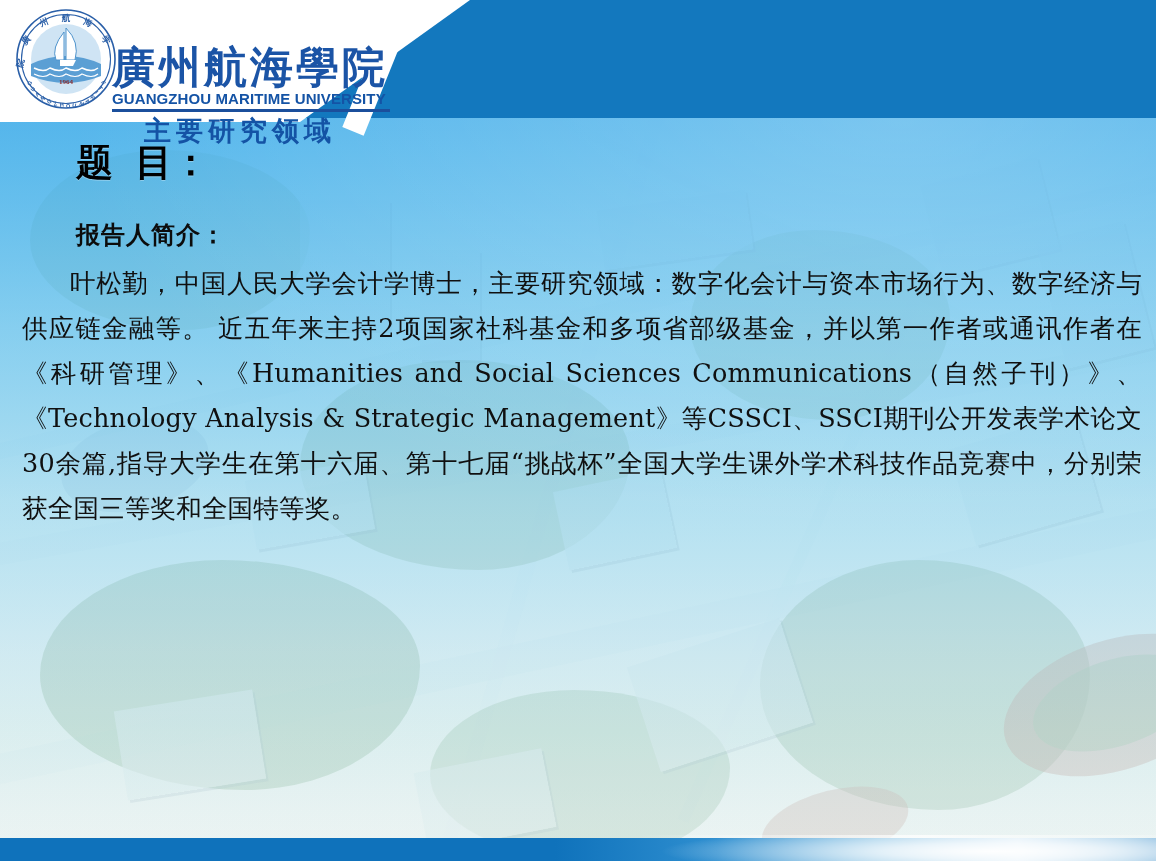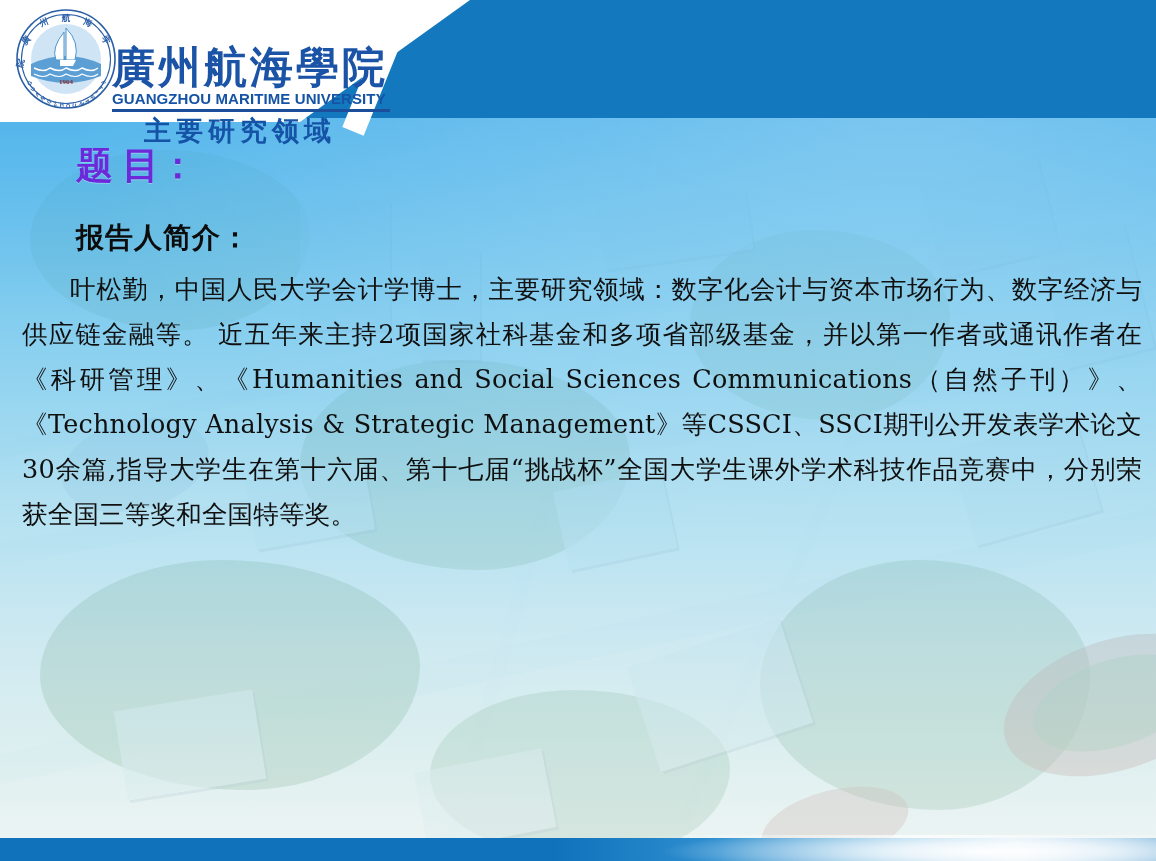--- a/index.html
+++ b/index.html
@@ -106,33 +106,33 @@
     letter-spacing:5px; white-space:nowrap;
     margin-top:1px; padding-left:34px;
   }
 
   
   .content{ position:absolute; top:122px; left:0; width:1156px; z-index:5; }
 
   .info{ padding:14px 0 0 0; }
   .info-line{
     display:flex; align-items:baseline;
-    font-family:Liberation Serif, serif;
-    font-weight:bold; color:#6d28d9;
+    font-family:Liberation Mono, monospace;
+    font-weight:bold; color:#000000;
     font-size:37px; line-height:59px;
     padding-left:76px;
     text-shadow:0 1px 0 rgba(255,255,255,.28);
     white-space:nowrap;
   }
   .info-line .lbl{ letter-spacing:0px; }
   .info-line.sm{ font-size:33px; line-height:57px; }
 
   .bio-head{
     font-family:"DejaVu Sans","Liberation Sans",sans-serif;
-    font-weight:bold; font-size:28px; color:#0c0c0c;
+    font-weight:bold; font-size:24px; color:#0c0c0c;
     padding-left:76px; margin-top:24px; letter-spacing:1px;
   }
   .bio-body{
     font-family:"DejaVu Serif","Liberation Serif",serif;
     font-size:25.5px; line-height:45px; color:#101010;
     padding:10px 14px 0 22px;
     text-align:justify; text-justify:inter-character;
     text-indent:48px;
     letter-spacing:.2px;
   }

